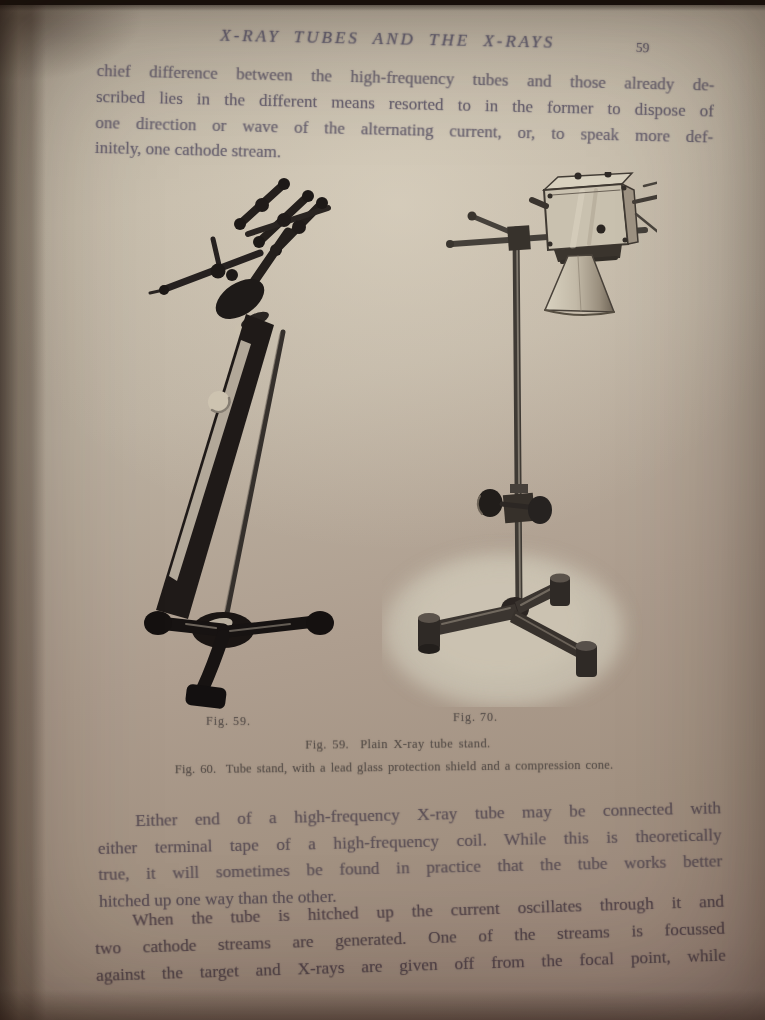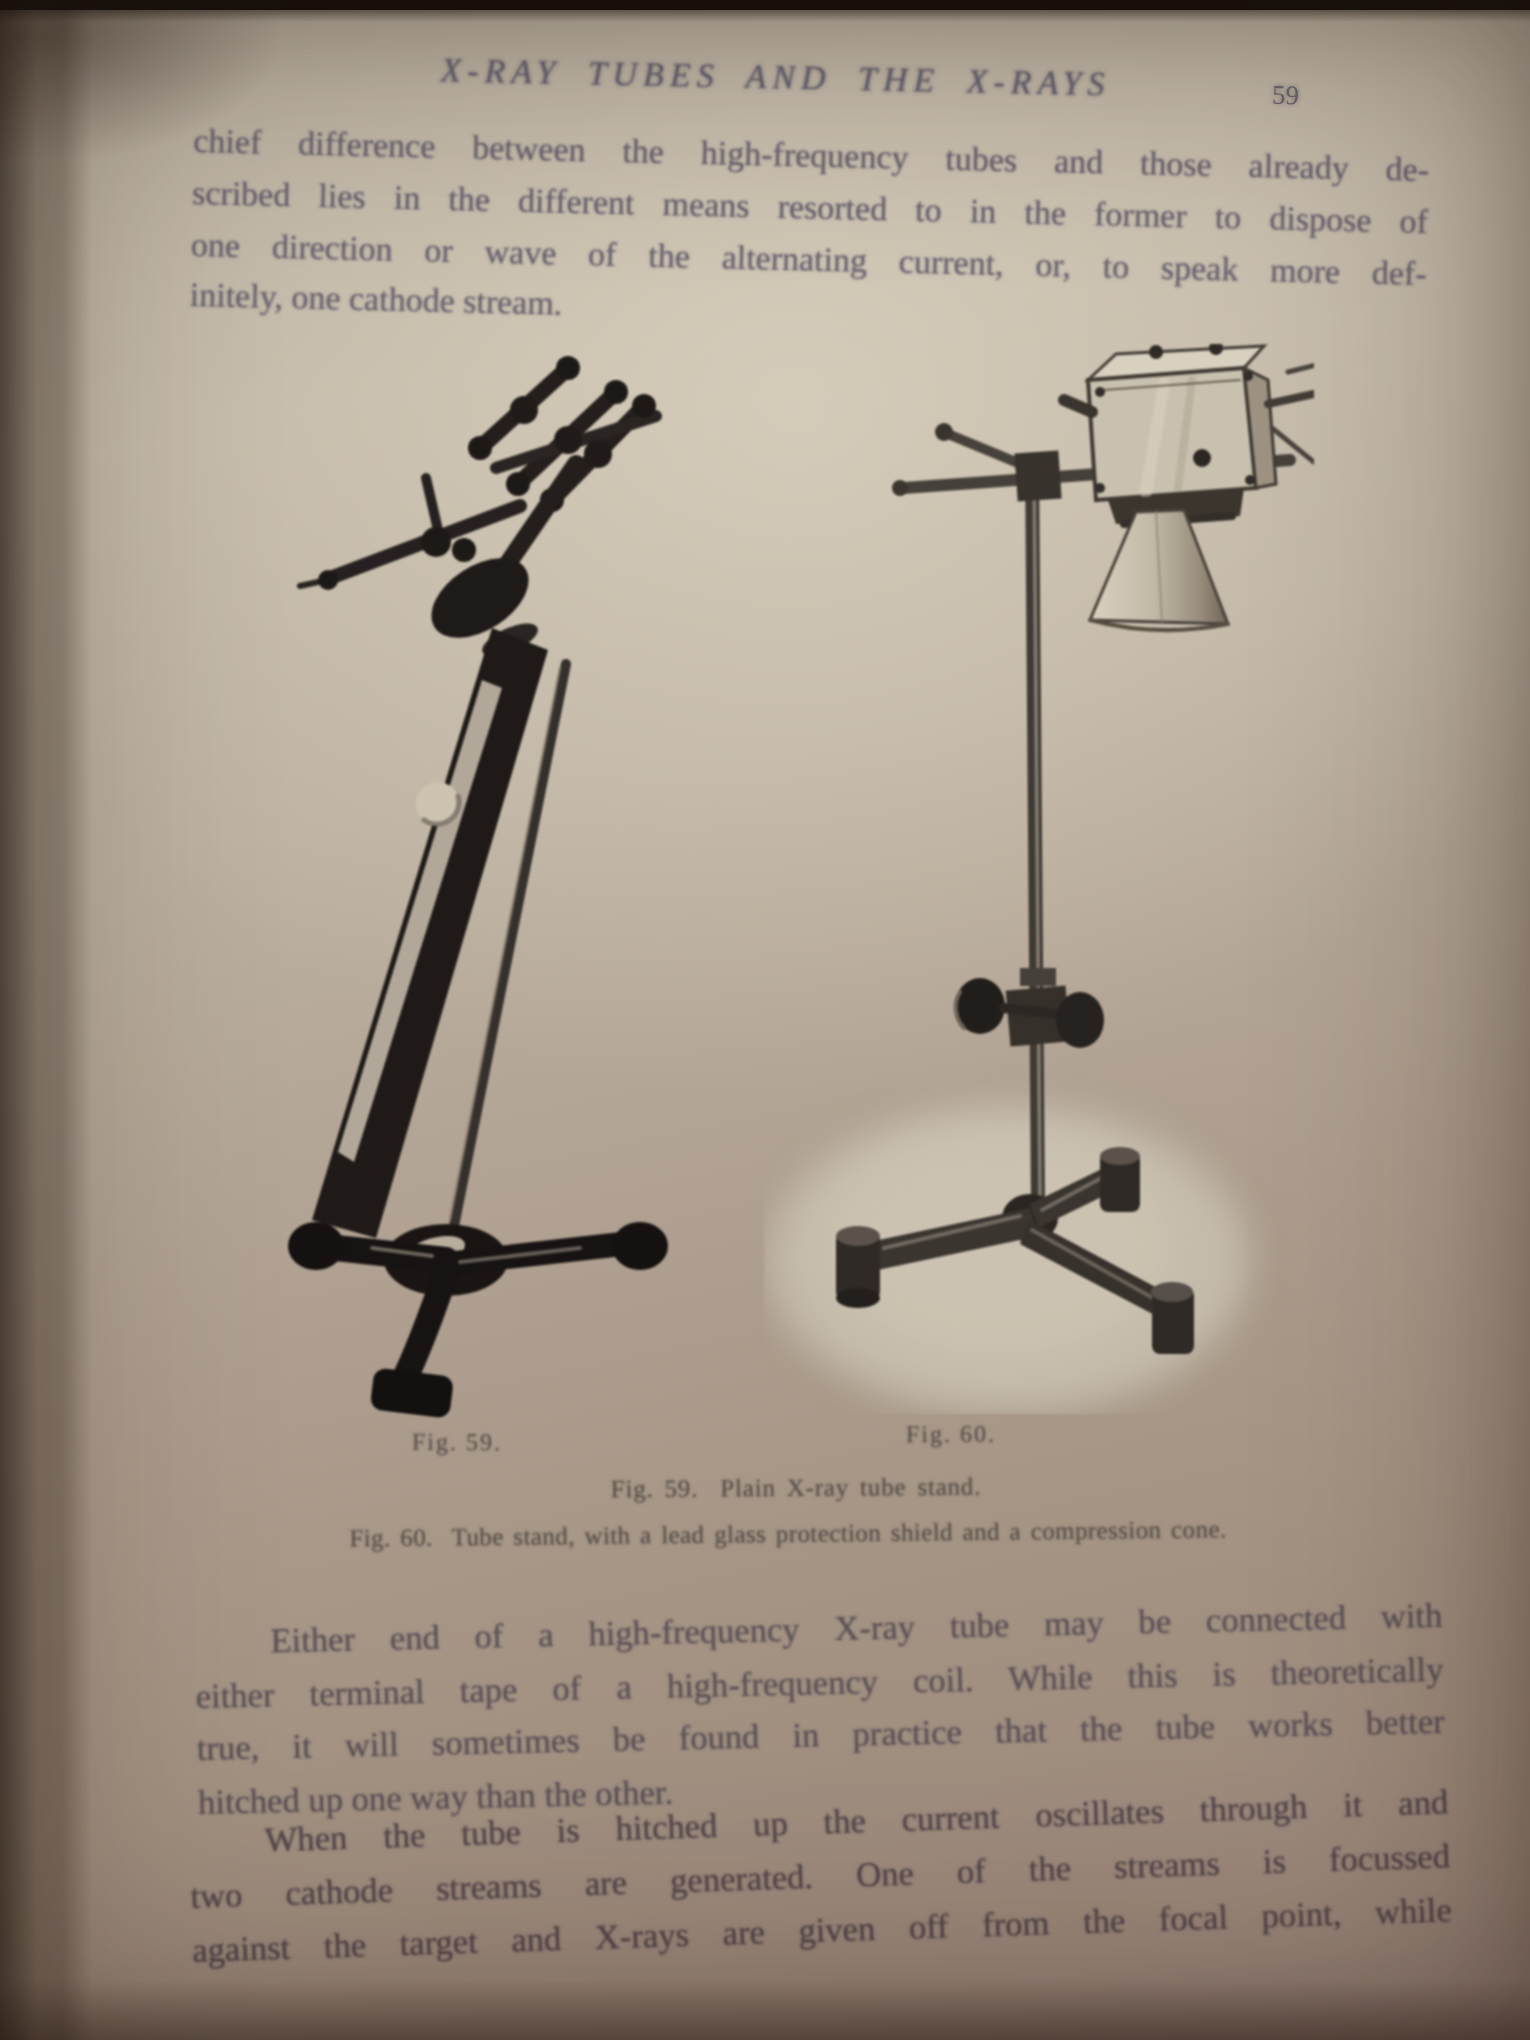--- a/index.html
+++ b/index.html
@@ -205,21 +205,21 @@
       <ellipse cx="47" cy="446" rx="11" ry="5" fill="#5b534b"></ellipse>
       <ellipse cx="47" cy="477" rx="11" ry="5" fill="#231f1c"></ellipse>
       <rect x="168" y="404" width="20" height="30" rx="4" fill="#2f2a26"></rect>
       <ellipse cx="178" cy="406" rx="10" ry="4.5" fill="#5b534b"></ellipse>
       <rect x="194" y="472" width="21" height="33" rx="4" fill="#2f2a26"></rect>
       <ellipse cx="204" cy="474" rx="10.5" ry="5" fill="#57504a"></ellipse>
     </g>
   </svg>
 
   <div id="fig59-label" class="figlabel soft2">Fig. 59.</div>
-  <div id="fig60-label" class="figlabel soft2">Fig. 60.</div>
+  <div id="fig60-label" class="figlabel soft2">Fig. 70.</div>
   <div id="caption1" class="figcaption soft2">Fig. 59.  Plain X-ray tube stand.</div>
   <div id="caption2" class="figcaption soft2">Fig. 60.  Tube stand, with a lead glass protection shield and a compression cone.</div>
 
   <div id="para2" class="para soft">
     <div class="pline indent">Either end of a high-frequency X-ray tube may be connected with</div>
     <div class="pline">either terminal tape of a high-frequency coil.  While this is theoretically</div>
     <div class="pline">true, it will sometimes be found in practice that the tube works better</div>
     <div class="pline lastline">hitched up one way than the other.</div>
   </div>
 

